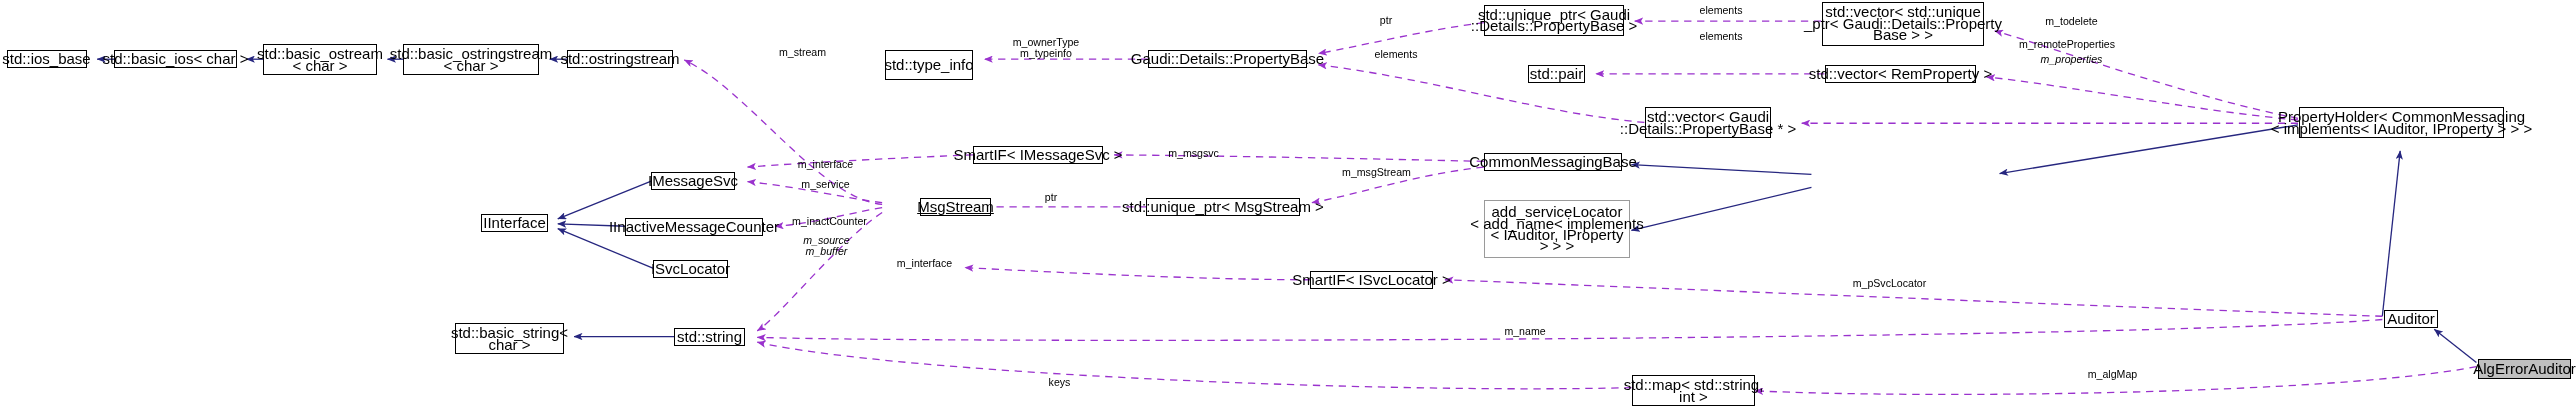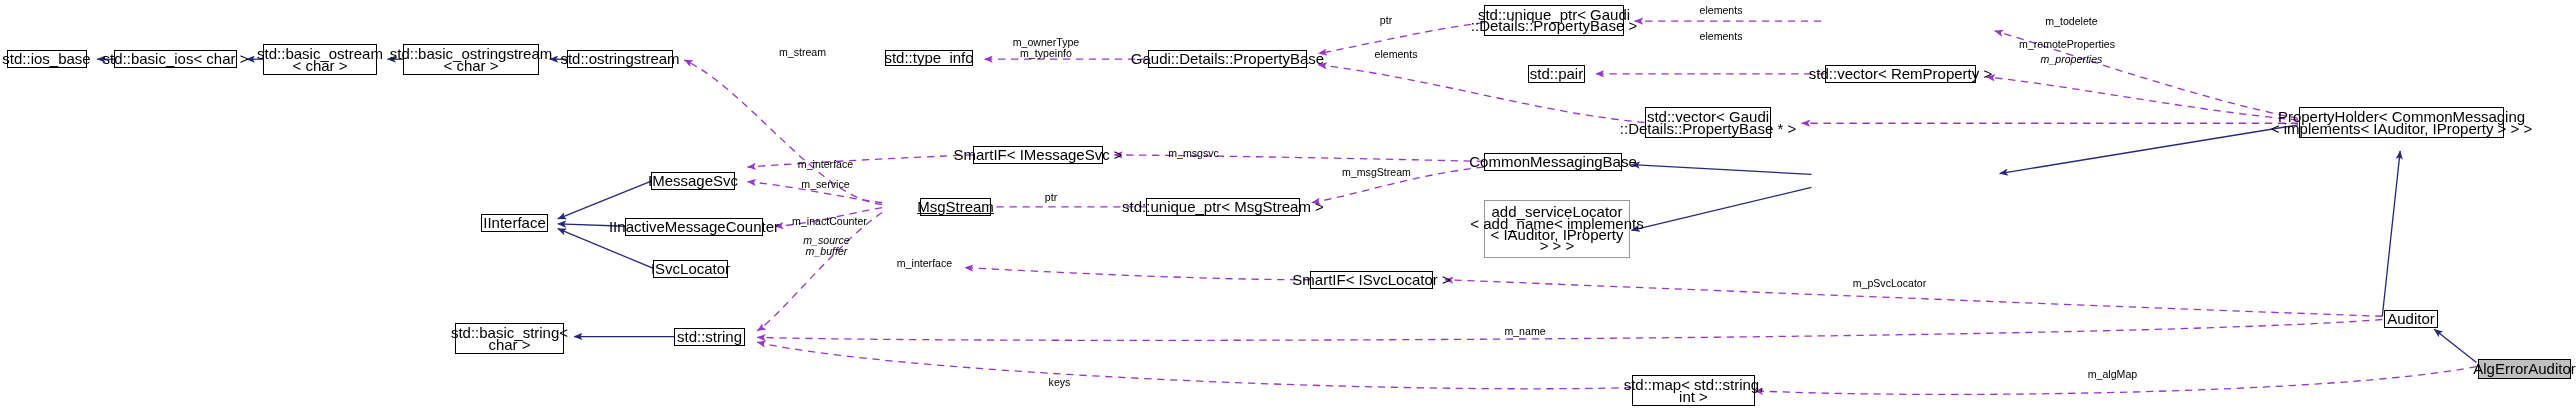--- a/index.html
+++ b/index.html
@@ -95,25 +95,28 @@
     </g>
   </svg>
 
   <div class="node" style="left:6.5px;top:50px;width:80px;height:18px;">std::ios_base</div>
   <div class="node" style="left:114px;top:50px;width:123px;height:18px;">std::basic_ios&lt; char &gt;</div>
   <div class="node" style="left:263px;top:44px;width:114px;height:31px;">std::basic_ostream
 &lt; char &gt;</div>
   <div class="node" style="left:403px;top:44px;width:136px;height:31px;">std::basic_ostringstream
 &lt; char &gt;</div>
   <div class="node" style="left:567px;top:50px;width:106px;height:18px;">std::ostringstream</div>
-  <div class="node" style="left:885px;top:50px;width:88px;height:16px;">std::type_info</div>
+  <div class="node" style="left:885px;top:50px;width:88px;height:30px;">std::type_info</div>
   <div class="node" style="left:1148px;top:50px;width:159px;height:18px;">Gaudi::Details::PropertyBase</div>
   <div class="node" style="left:1484px;top:4.9px;width:140px;height:31px;">std::unique_ptr&lt; Gaudi
 ::Details::PropertyBase &gt;</div>
   <div class="node" style="left:1528px;top:65px;width:57px;height:18px;">std::pair</div>
+  <div class="node" style="left:1822px;top:1.6px;width:162px;height:44px;">std::vector&lt; std::unique
+_ptr&lt; Gaudi::Details::Property
+Base &gt; &gt;</div>
   <div class="node" style="left:1825px;top:65px;width:151px;height:18px;">std::vector&lt; RemProperty &gt;</div>
   <div class="node" style="left:1645px;top:107px;width:126px;height:31px;">std::vector&lt; Gaudi
 ::Details::PropertyBase * &gt;</div>
   <div class="node" style="left:2299px;top:107px;width:205px;height:31px;">PropertyHolder&lt; CommonMessaging
 &lt; implements&lt; IAuditor, IProperty &gt; &gt; &gt;</div>
   <div class="node" style="left:973px;top:146px;width:130px;height:18px;">SmartIF&lt; IMessageSvc &gt;</div>
   <div class="node" style="left:1484px;top:153px;width:138px;height:18px;">CommonMessagingBase</div>
   <div class="node" style="left:651px;top:172px;width:84px;height:18px;">IMessageSvc</div>
   <div class="node" style="left:481px;top:214px;width:67px;height:18px;">IInterface</div>
   <div class="node" style="left:625px;top:218px;width:138px;height:18px;">IInactiveMessageCounter</div>

